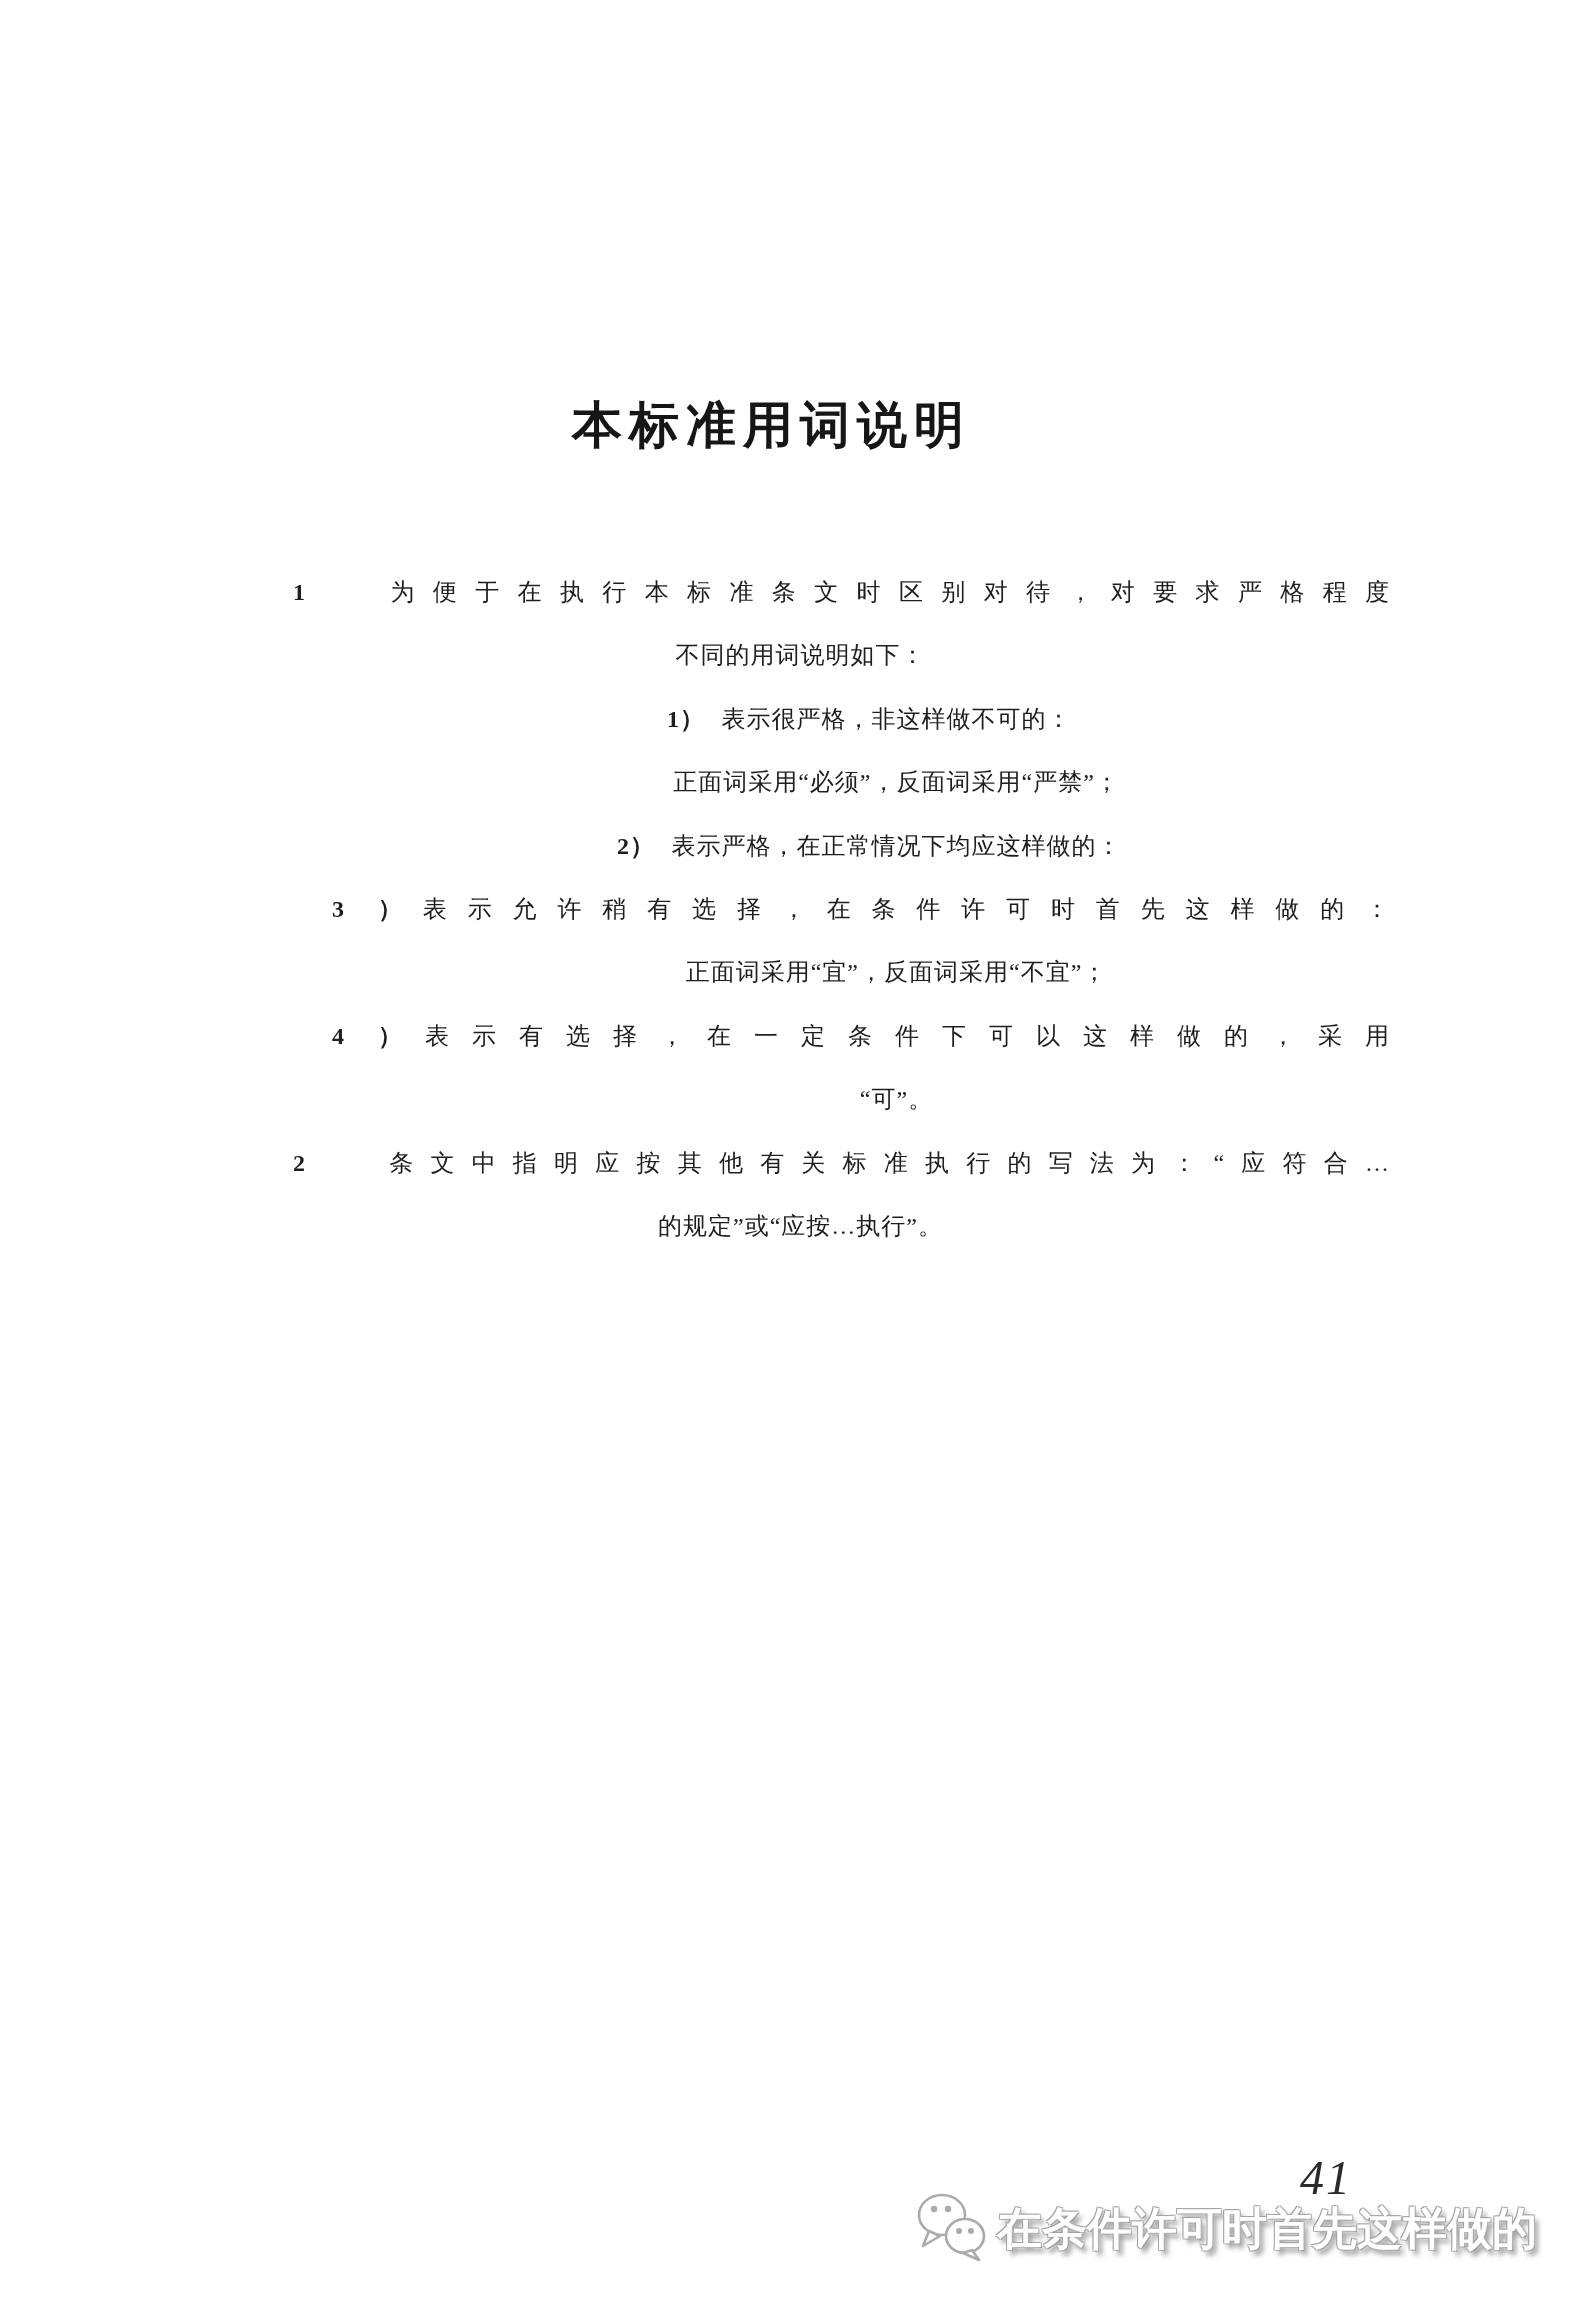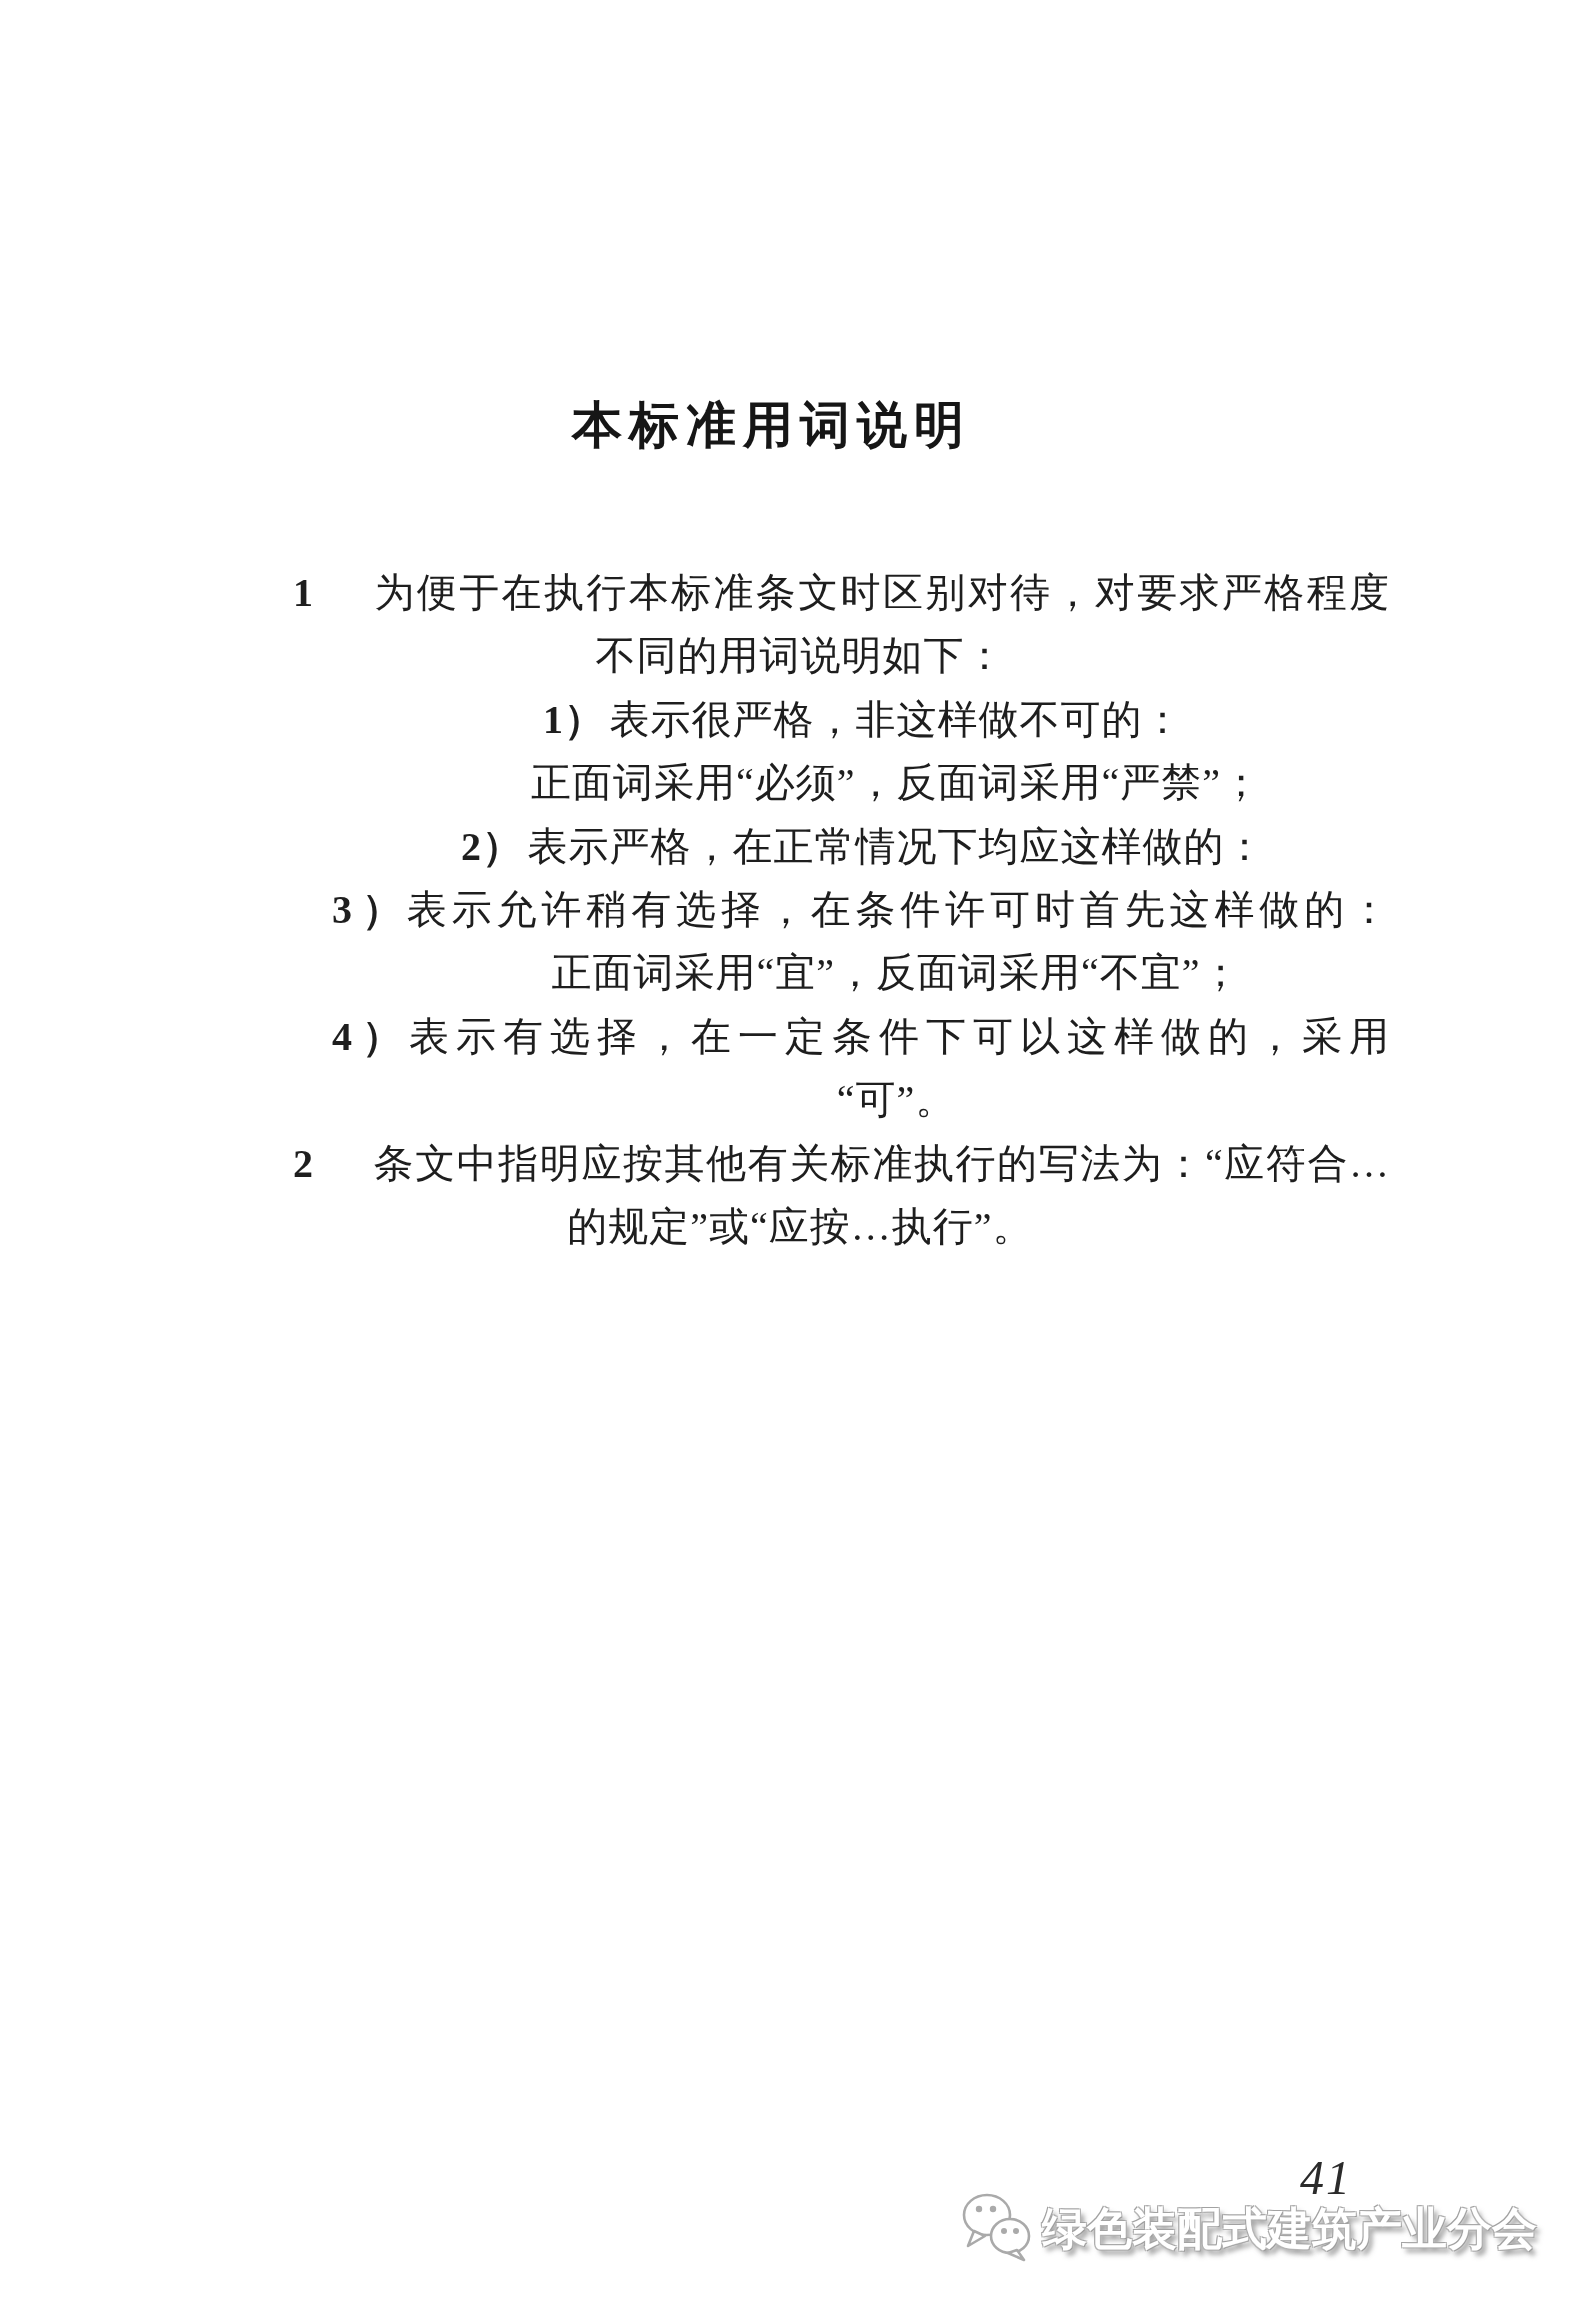--- a/index.html
+++ b/index.html
@@ -16,21 +16,21 @@
     top:394px;left:0;width:1536px;
     text-align:center;
     font-size:50px;font-weight:700;
     letter-spacing:7px;text-indent:7px;
     line-height:1.25;
     color:#161616;
   }
   .body-block{
     position:absolute;
     top:561px;left:211px;width:1179px;
-    font-size:40px;
+    font-size:24px;
   }
   .line{
     line-height:63.4px;height:63.4px;
     white-space:nowrap;
     letter-spacing:1px;
     text-align:center;
   }
   .line.just{
     white-space:normal;
     text-align:justify;
@@ -105,16 +105,16 @@
           <path d="M57 58 L64 68 L48 61 Z"></path>
         </g>
         <g fill="#aaaaaa" stroke="none">
           <circle cx="19" cy="17" r="3.2"></circle>
           <circle cx="33" cy="17" r="3.2"></circle>
           <circle cx="44" cy="39" r="3.0"></circle>
           <circle cx="56" cy="39" r="3.0"></circle>
         </g>
       </svg>
     </span>
-    <span class="brand-text">绿色装配式建筑产业分会</span>
+    <span class="brand-text">在条件许可时首先这样做的</span>
   </div>
 
 </div>
 
 </body></html>

